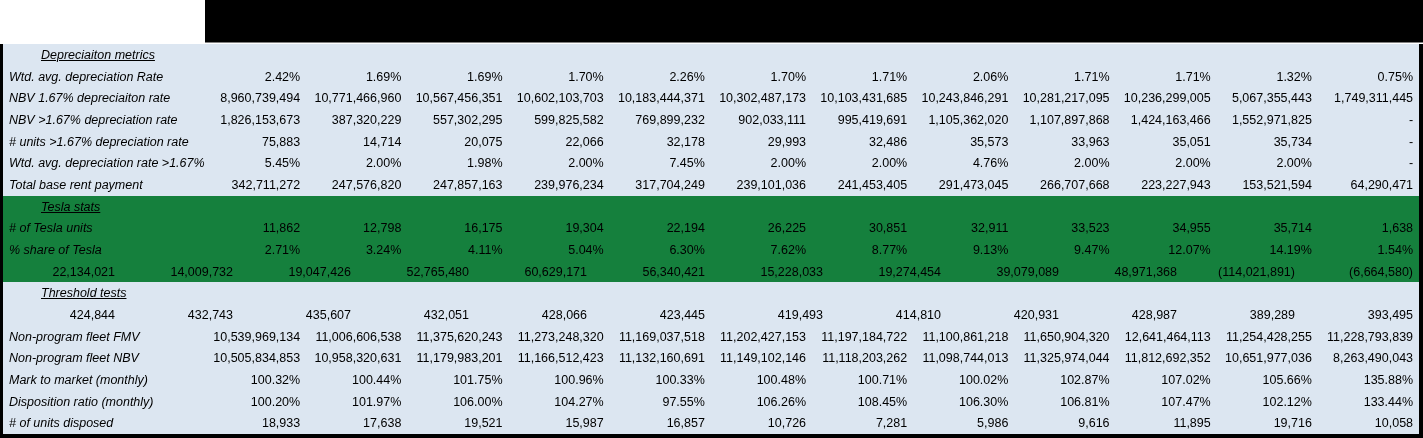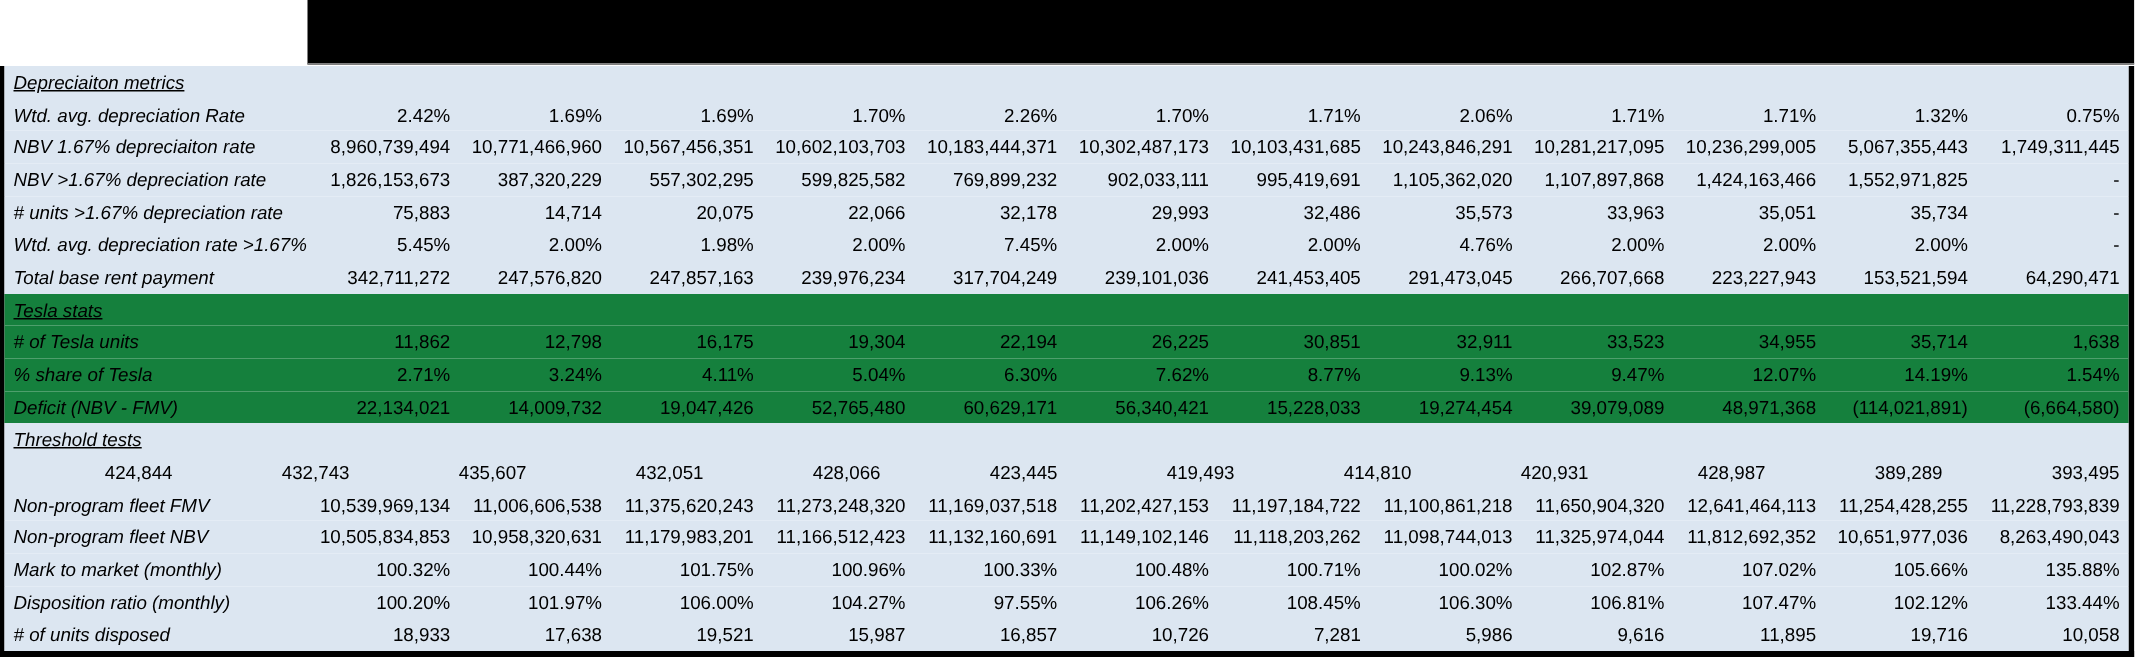--- a/index.html
+++ b/index.html
@@ -32,20 +32,21 @@
   .cell-label {
     width:202px; flex:0 0 202px;
     padding-left:6px;
     white-space:nowrap; overflow:visible;
     text-align:left;
     font-style:italic;
   }
   .cell-label.section-title {
     font-style:italic;
     text-decoration:underline;
+    margin-left:32px;
   }
   .cell-value {
     flex:1 1 0;
     text-align:right;
     padding-right:6px;
     white-space:nowrap;
   }
 </style>
 </head>
 <body>
@@ -198,21 +199,20 @@
         <div class="cell-value">6.30%</div>
         <div class="cell-value">7.62%</div>
         <div class="cell-value">8.77%</div>
         <div class="cell-value">9.13%</div>
         <div class="cell-value">9.47%</div>
         <div class="cell-value">12.07%</div>
         <div class="cell-value">14.19%</div>
         <div class="cell-value">1.54%</div>
       </div>
       <div class="row bg-white">
-        <div class="cell-label">Deficit (NBV - FMV)</div>
         <div class="cell-value">22,134,021</div>
         <div class="cell-value">14,009,732</div>
         <div class="cell-value">19,047,426</div>
         <div class="cell-value">52,765,480</div>
         <div class="cell-value">60,629,171</div>
         <div class="cell-value">56,340,421</div>
         <div class="cell-value">15,228,033</div>
         <div class="cell-value">19,274,454</div>
         <div class="cell-value">39,079,089</div>
         <div class="cell-value">48,971,368</div>

